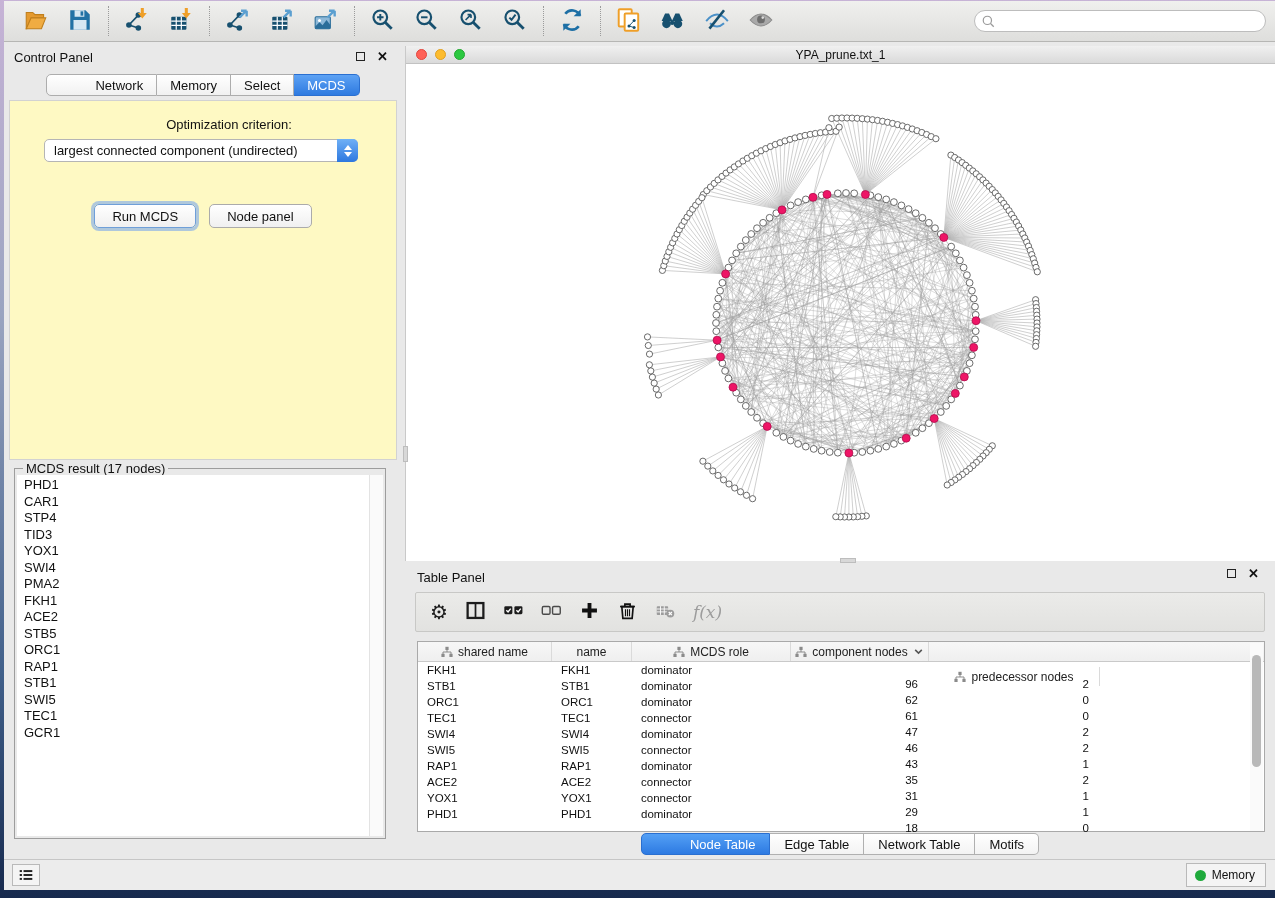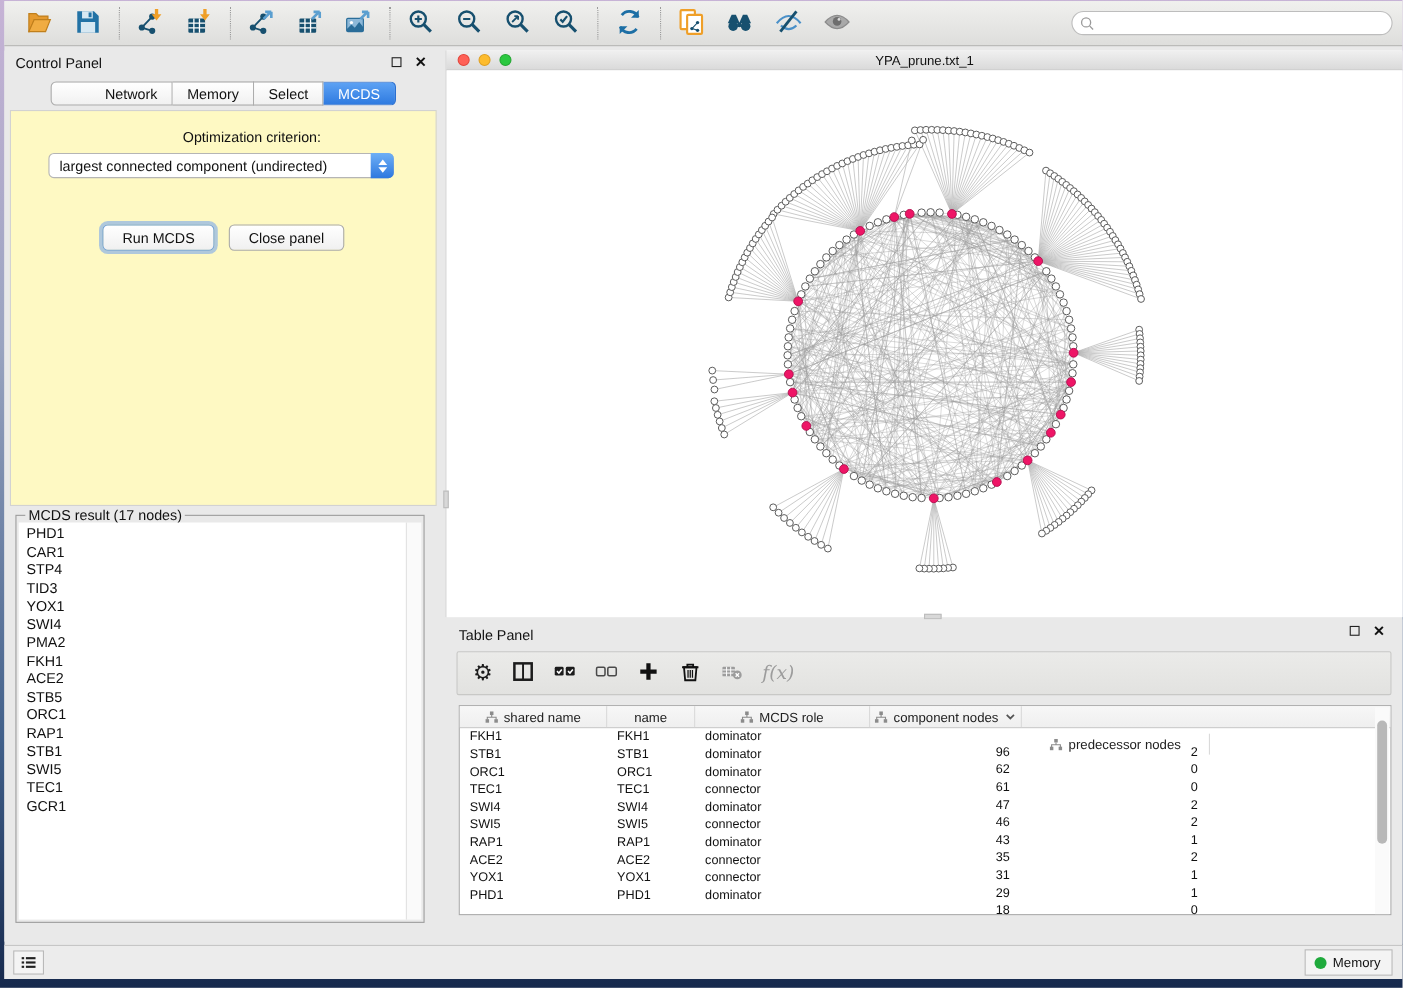--- a/index.html
+++ b/index.html
@@ -320,21 +320,21 @@
       <div class="opt-label">Optimization criterion:</div>
       <div class="criterion-select">
         <span class="val">largest connected component (undirected)</span>
         <span class="stepper">
             <span class="up"></span>
             <span class="dn"></span>
           </span>
       </div>
       <div class="cp-buttons" style="top:103px;text-align:right;">
         <div class="btn focused">Run MCDS</div>
-        <div class="btn">Close panel</div>
+        <div class="btn">Node panel</div>
       </div>
     </div>
     <div class="result-box">
       <div class="result-legend">MCDS result (17 nodes)</div>
       <div class="result-list" id="result-list">
           <div class="result-item">PHD1</div>
           <div class="result-item">CAR1</div>
           <div class="result-item">STP4</div>
           <div class="result-item">TID3</div>
           <div class="result-item">YOX1</div>
@@ -1406,20 +1406,28 @@
             <div class="td left" style="width: 80px;">PHD1</div>
             <div class="td left" style="width: 159px;">dominator</div>
             <div class="td right" style="width: 138px;">18</div>
             <div class="td right" style="width: 171px;">0</div>
           </div>
         </div>
       <div class="tbl-scroll">
           <div class="tbl-thumb"></div>
         </div>
     </div>
+    <div class="tp-tabs">
+        <div class="tab-seg" id="tp-tabseg" style="display:flex;">
+          <div class="tab active">Node Table</div>
+          <div class="tab">Edge Table</div>
+          <div class="tab">Network Table</div>
+          <div class="tab">Motifs</div>
+        </div>
+      </div>
   </div>
 
   <div class="status-bar">
     <div class="status-list-btn">
       <svg viewBox="0 0 22 20">
           <g fill="#222">
             <rect x="2" y="3" width="3.2" height="2.8"></rect>
             <rect x="7.5" y="3" width="12.5" height="2.8"></rect>
             <rect x="2" y="8.6" width="3.2" height="2.8"></rect>
             <rect x="7.5" y="8.6" width="12.5" height="2.8"></rect>

